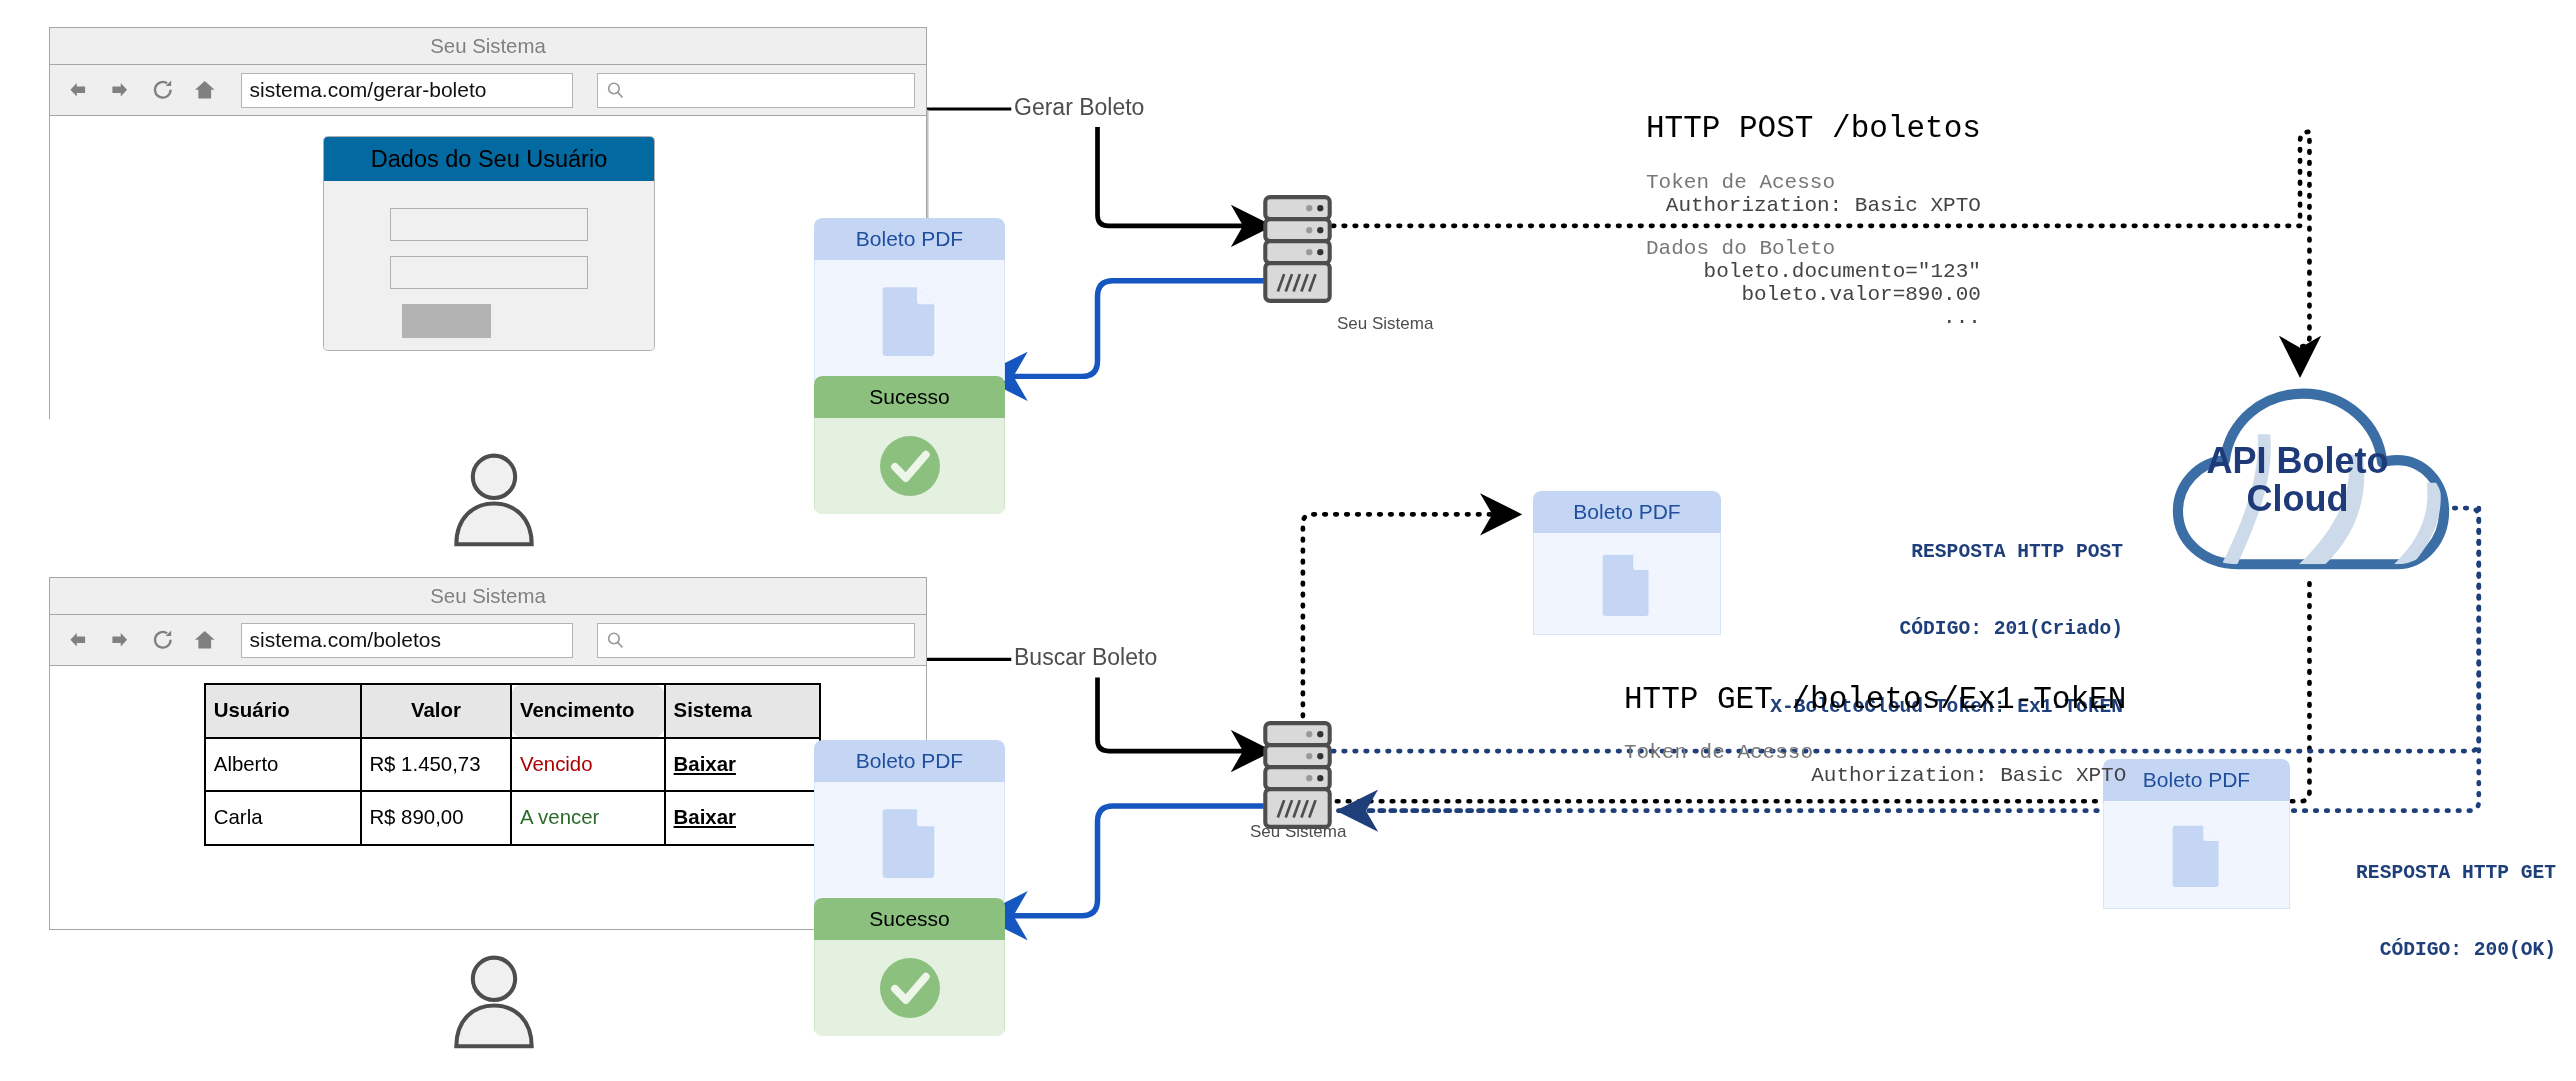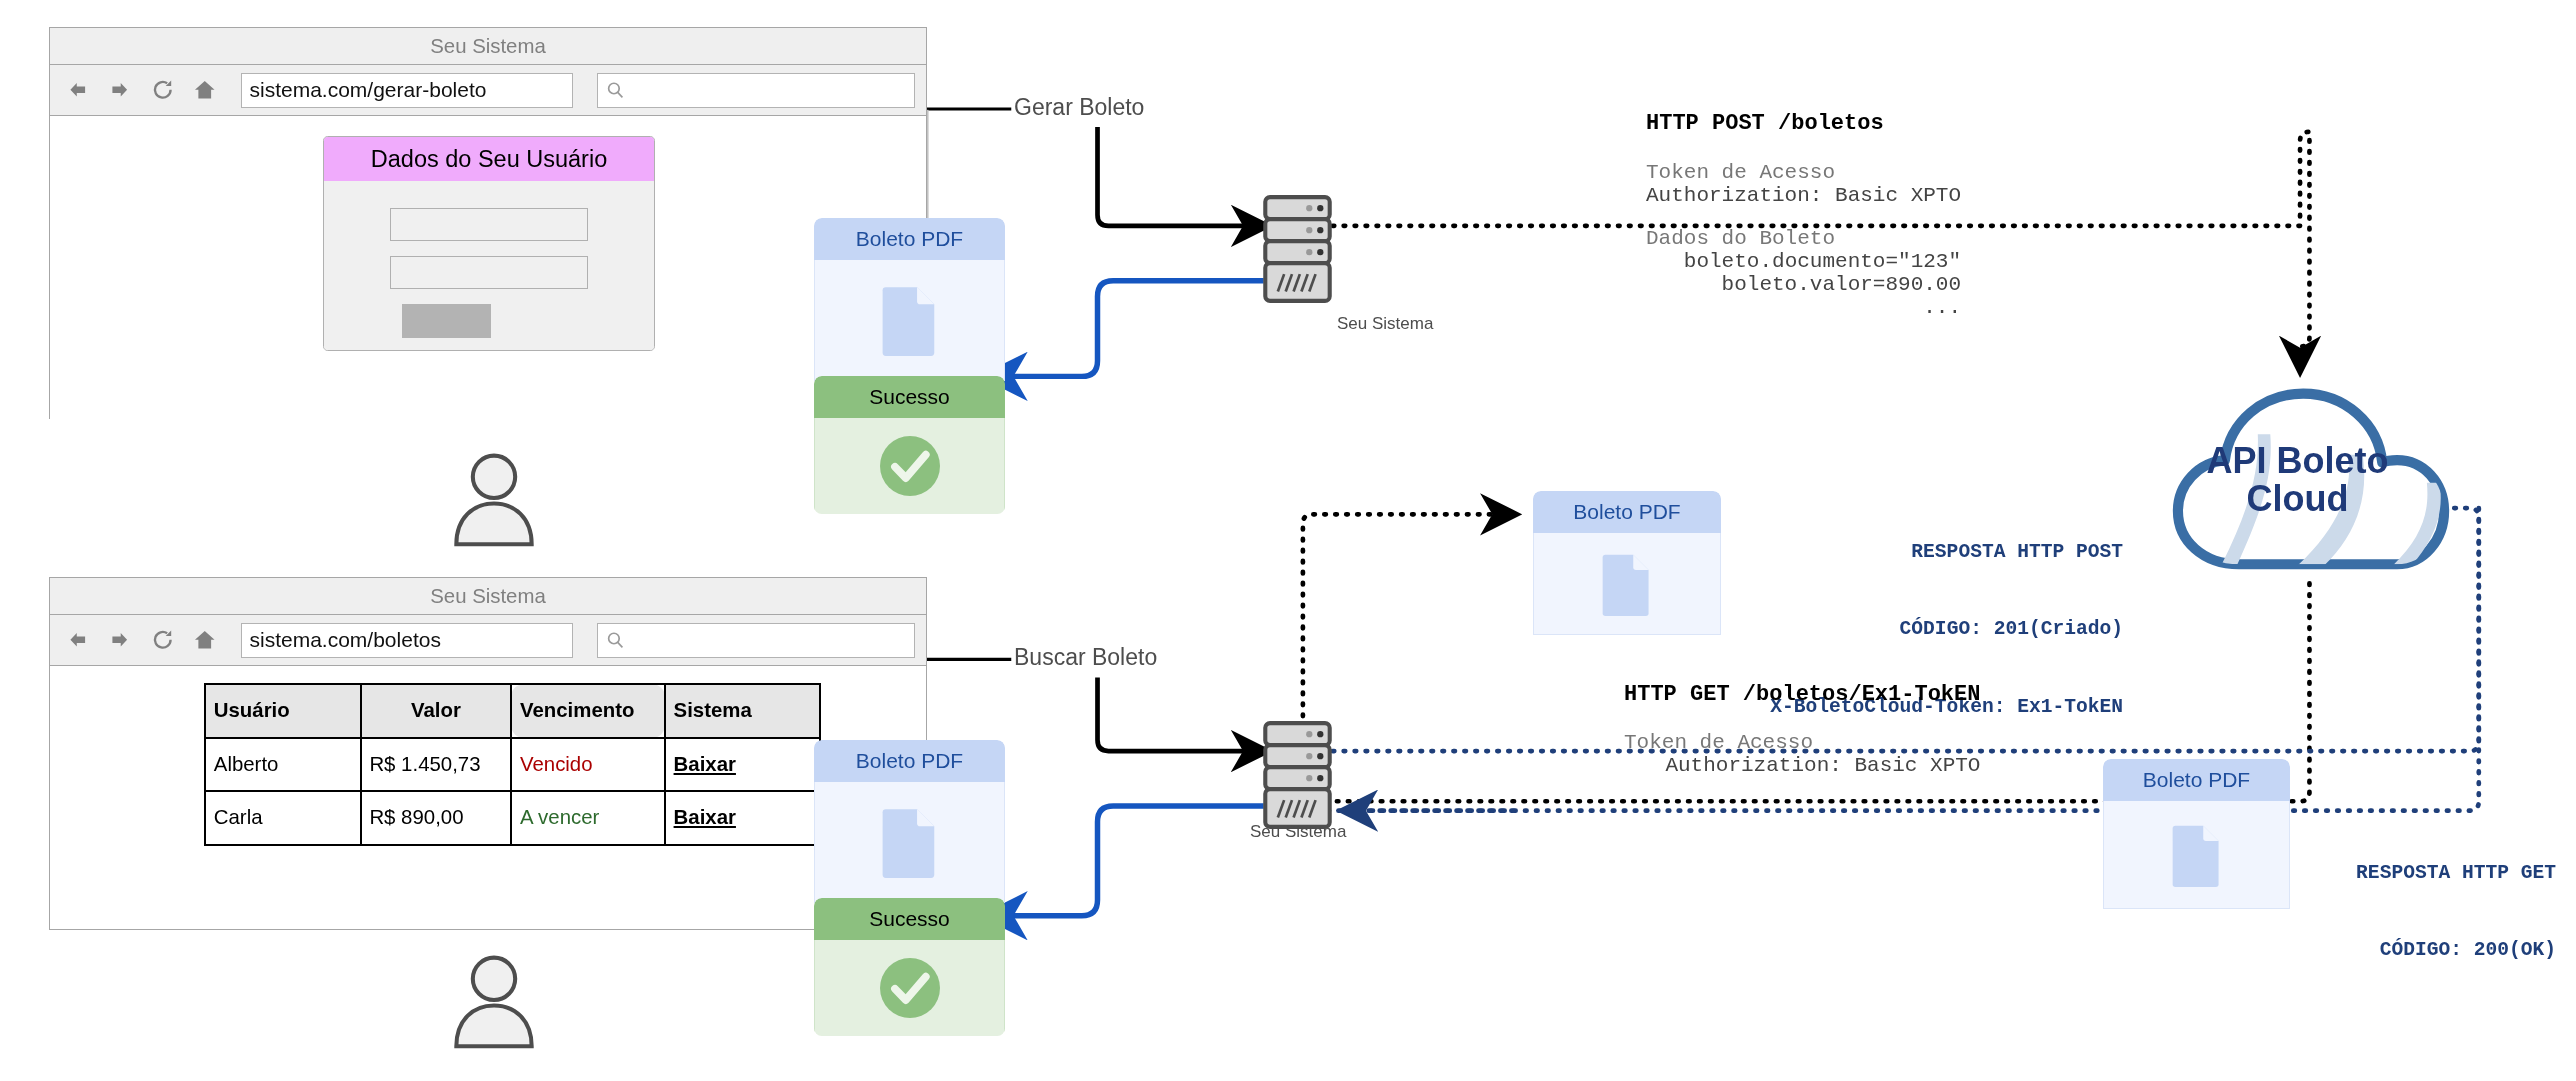--- a/index.html
+++ b/index.html
@@ -20,21 +20,21 @@
   .nav-ico svg{display:block;}
   .urlbar{height:33px;background:#fff;border:1.6px solid #b3b3b3;margin-left:9.4px;
      width:328px;display:flex;align-items:center;padding:0 7.8px;
      font-size:21px;color:#111;white-space:nowrap;overflow:hidden;}
   .searchbar{height:33px;background:#fff;border:1.6px solid #b3b3b3;margin-left:14px;
      width:314px;display:flex;align-items:center;padding:0 7.8px;gap:6.3px;}
   .browser-body{position:relative;background:#fff;}
 
   
   .formcard{border:1.6px solid #b0b0b0;border-radius:4.7px;overflow:hidden;background:#f0f0f0;}
-  .formcard-hd{background:#f0abfc;height:44px;display:flex;align-items:center;
+  .formcard-hd{background:#0369a1;height:44px;display:flex;align-items:center;
      justify-content:center;font-size:23.5px;color:#000;}
   .formcard-bd{background:#f0f0f0;padding:27px 0 23.5px 0;
      display:flex;flex-direction:column;align-items:center;gap:15px;}
   .fld{width:196px;height:31px;border:1.6px solid #b0b0b0;background:#f0f0f0;}
   .btn-grey{width:89px;height:34px;background:#b3b3b3;align-self:flex-start;margin-left:78px;}
 
   
   table.boletos{border-collapse:collapse;}
   table.boletos th,table.boletos td{border:2.4px solid #000;font-size:20.4px;
      padding:6.3px 7.8px;height:39px;color:#000;font-weight:normal;}
@@ -58,21 +58,21 @@
   .pdfcard-bd{background:#f1f5fe;border:1.6px solid #dbe5f8;border-top:none;
      display:flex;align-items:center;justify-content:center;}
   .okcard-hd{background:#8cc07f;color:#000;font-size:21px;
      display:flex;align-items:center;justify-content:center;height:42px;
      border-radius:7.8px 7.8px 0 0;}
   .okcard-bd{background:#e4f0e0;border:1.6px solid #cfe4c9;border-top:none;
      display:flex;align-items:center;justify-content:center;}
 
   
   .mono{font-family:"Liberation Mono",monospace;white-space:pre;}
-  .http-title{font-size:22px;font-weight:bold;color:#000;letter-spacing:0px;}
+  .http-title{font-size:31px;font-weight:normal;color:#000;letter-spacing:0px;}
   .sub-label{font-size:21px;font-weight:normal;color:#777;}
   .sub-val{font-size:21px;color:#444;text-align:right;}
   .resp{font-size:19.6px;font-weight:bold;color:#1f3f7a;text-align:right;line-height:1.32;}
   .conn-label{font-size:23px;color:#4d4d4d;}
   .srv-label{font-size:17px;color:#4d4d4d;}
 
   .cloud-text{font-size:36px;font-weight:bold;color:#1f3a78;text-align:center;
      line-height:1.06;}
 </style>
 </head>

